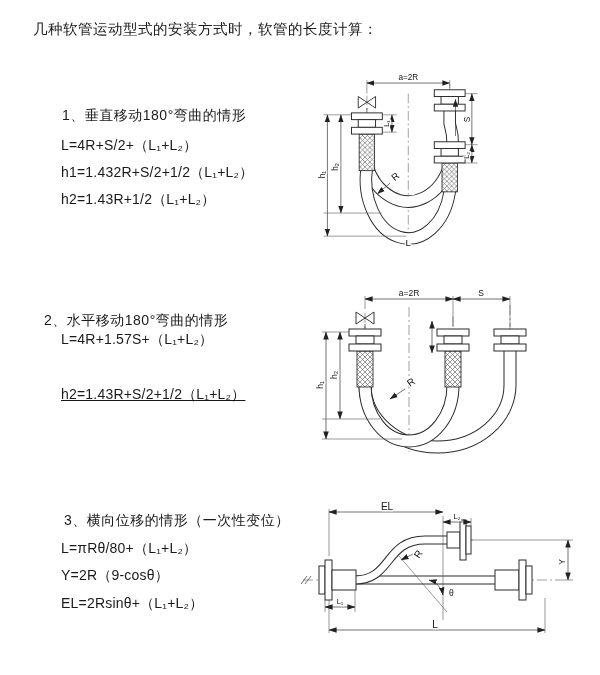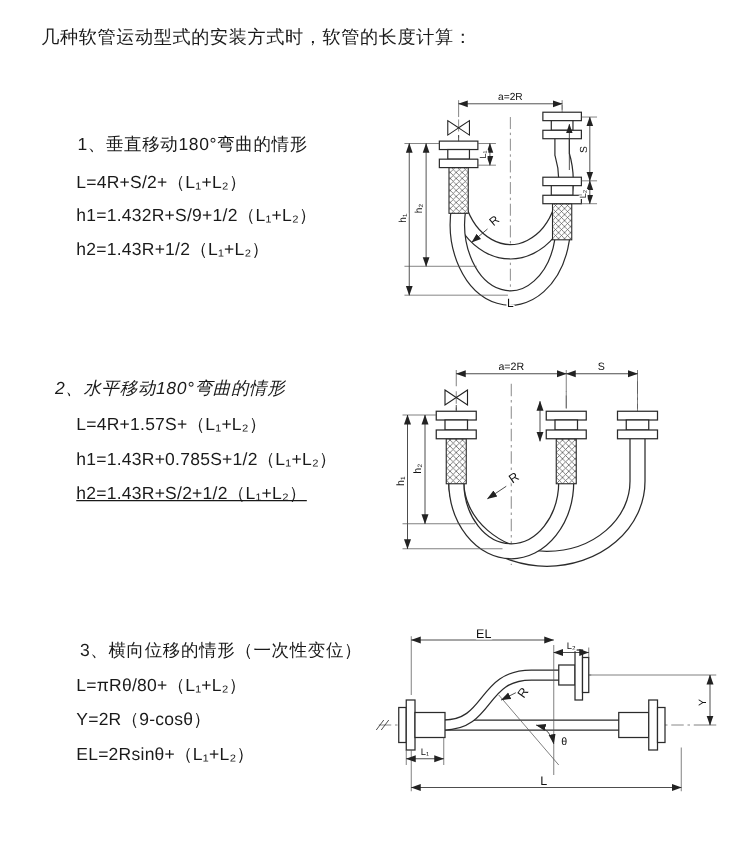--- a/index.html
+++ b/index.html
@@ -24,26 +24,25 @@
 </style>
 </head>
 <body>
 
 <div class="page">
 
   <div class="t title" style="left:33px;top:20px;">几种软管运动型式的安装方式时，软管的长度计算：</div>
 
   <div class="t heading" style="left:44px;top:107px;margin-left:18px;">1、垂直移动180°弯曲的情形</div>
   <div class="t formula" style="left:61px;top:137px;">L=4R+S/2+（L₁+L₂）</div>
-  <div class="t formula" style="left:61px;top:164px;">h1=1.432R+S/9+1/2（L₁+L₂）</div>
+  <div class="t formula" style="left:61px;top:164px;">h1=1.432R+S/2+1/2（L₁+L₂）</div>
   <div class="t formula" style="left:61px;top:191px;">h2=1.43R+1/2（L₁+L₂）</div>
 
-  <div class="t heading" style="left:44px;top:302px;font-style:italic;">2、水平移动180°弯曲的情形</div>
+  <div class="t heading" style="left:44px;top:312px;">2、水平移动180°弯曲的情形</div>
   <div class="t formula" style="left:61px;top:331px;text-align:center;">L=4R+1.57S+（L₁+L₂）</div>
-  <div class="t formula" style="left:61px;top:359px;">h1=1.43R+0.785S+1/2（L₁+L₂）</div>
   <div class="t formula" style="left:61px;top:386px;text-decoration:underline;">h2=1.43R+S/2+1/2（L₁+L₂）</div>
 
   <div class="t heading" style="left:44px;top:512px;margin-left:20px;">3、横向位移的情形（一次性变位）</div>
   <div class="t formula" style="left:61px;top:540px;">L=πRθ/80+（L₁+L₂）</div>
   <div class="t formula" style="left:61px;top:567px;">Y=2R（9-cosθ）</div>
   <div class="t formula" style="left:61px;top:595px;">EL=2Rsinθ+（L₁+L₂）</div>
 
   <svg style="left:312px;top:68px;" width="260" height="188" viewBox="0 0 270 190">
     <defs>
       <marker id="ar1" viewBox="0 0 10 10" refX="9.5" refY="5" markerWidth="8" markerHeight="8" orient="auto-start-reverse" markerUnits="userSpaceOnUse">

